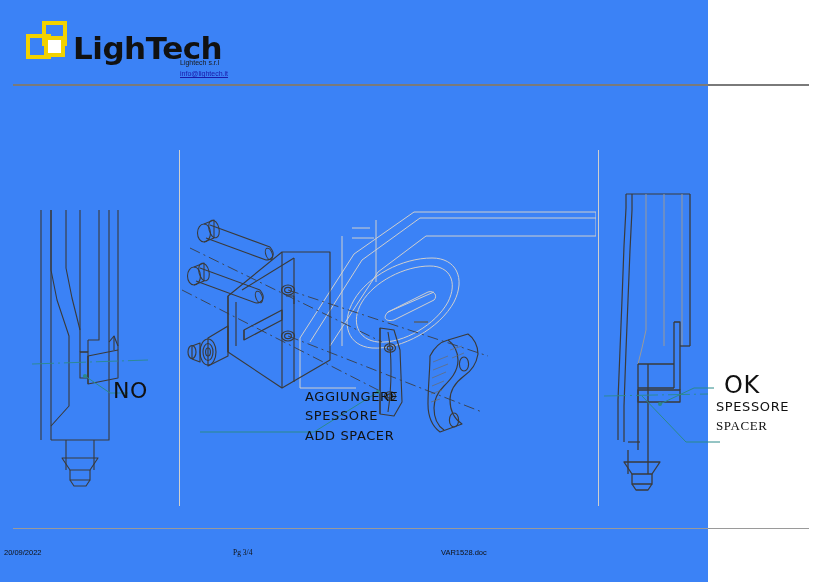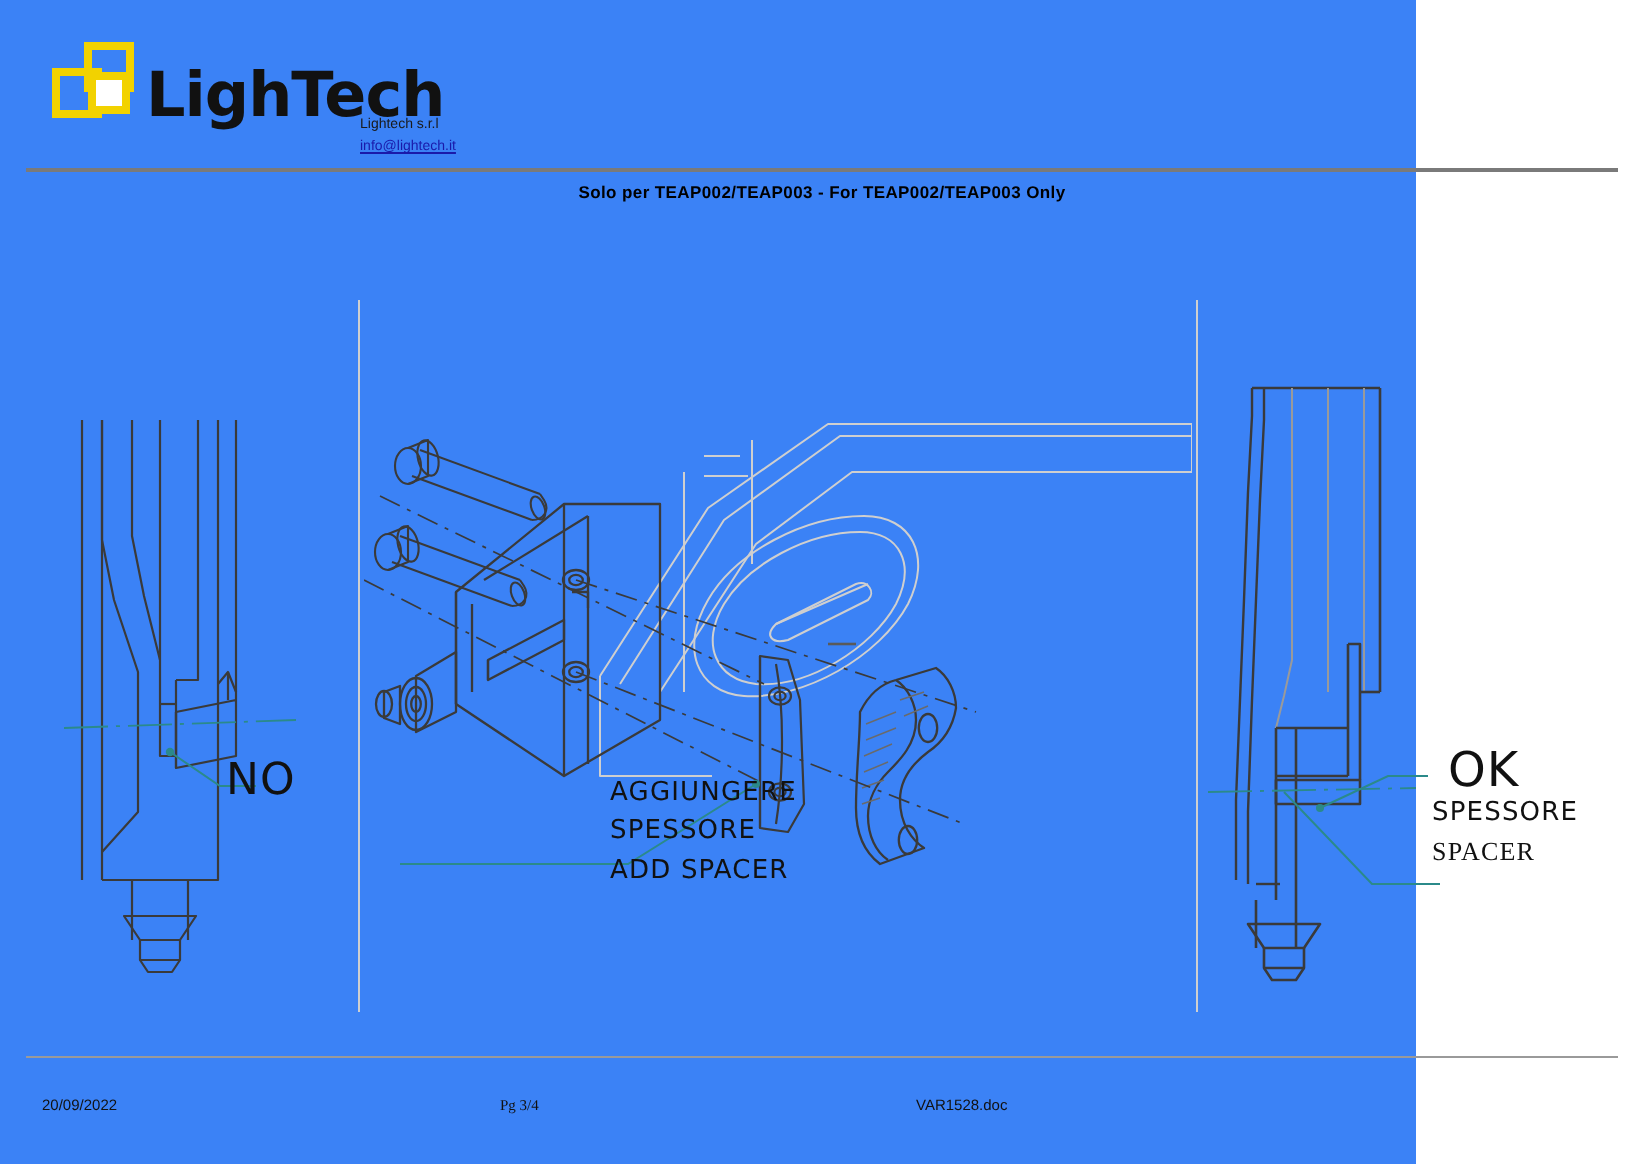--- a/index.html
+++ b/index.html
@@ -21,21 +21,21 @@
   #doc-title{position:absolute;left:0;top:91px;width:822px;text-align:center;
              font-size:8.5px;font-weight:bold;letter-spacing:0.2px;color:#000;}
 
   
   .vdiv{position:absolute;top:150px;width:1px;height:356px;background:#cfcfcf;}
   #vdiv-left{left:179px;}
   #vdiv-right{left:598px;}
 
   
   #footer-rule{position:absolute;left:13px;top:528px;width:796px;height:1px;background:#9a9a9a;}
-  #footer{position:absolute;left:18px;top:548px;width:796px;height:14px;font-size:7.5px;color:#111;}
+  #footer{position:absolute;left:1px;top:548px;width:796px;height:14px;font-size:7.5px;color:#111;}
   #footer .f-date{position:absolute;left:3px;top:0;}
   #footer .f-page{position:absolute;left:232px;top:0;font-family:Liberation Serif, serif;}
   #footer .f-file{position:absolute;left:440px;top:0;}
 
   
   .pane{position:absolute;}
   #pane-left{left:10px;top:150px;width:168px;height:356px;}
   #pane-center{left:182px;top:150px;width:414px;height:356px;}
   #pane-right{left:602px;top:150px;width:210px;height:356px;}
   .pane svg{display:block;}
@@ -66,21 +66,20 @@
       </svg>
       <span id="logo-word">LighTech</span>
     </div>
 
     <div id="contact">
       <span class="contact-line">Lightech s.r.l</span>
       <a class="contact-link" href="#">info@lightech.it</a>
     </div>
 
     <div id="header-rule"></div>
-    <div id="doc-title">Solo per TEAP002/TEAP003  - For TEAP002/TEAP003 Only</div>
   </div>
 
   <div class="vdiv" id="vdiv-left"></div>
   <div class="vdiv" id="vdiv-right"></div>
 
   <div class="pane" id="pane-left">
     <svg width="168" height="356" viewBox="0 0 168 356">
       <g fill="none" stroke="#3a3a3a" stroke-width="1.1" stroke-linejoin="round">
 
         <path d="M31 60 L31 290"></path>

